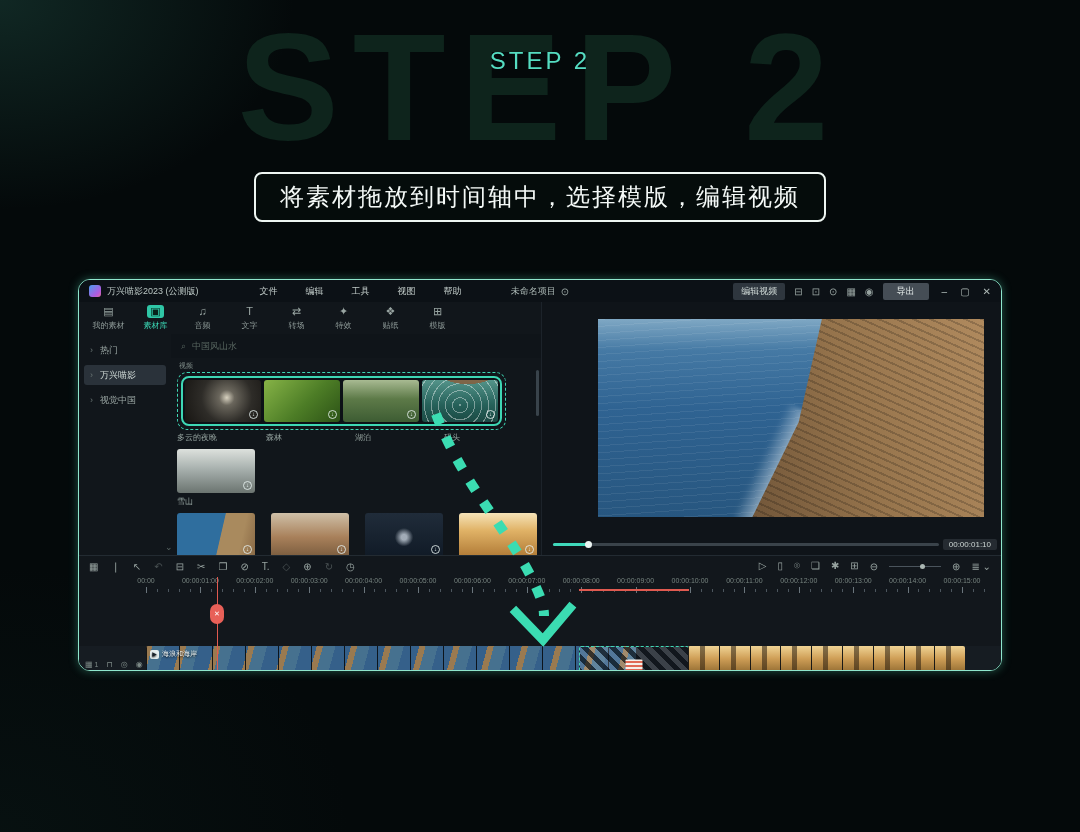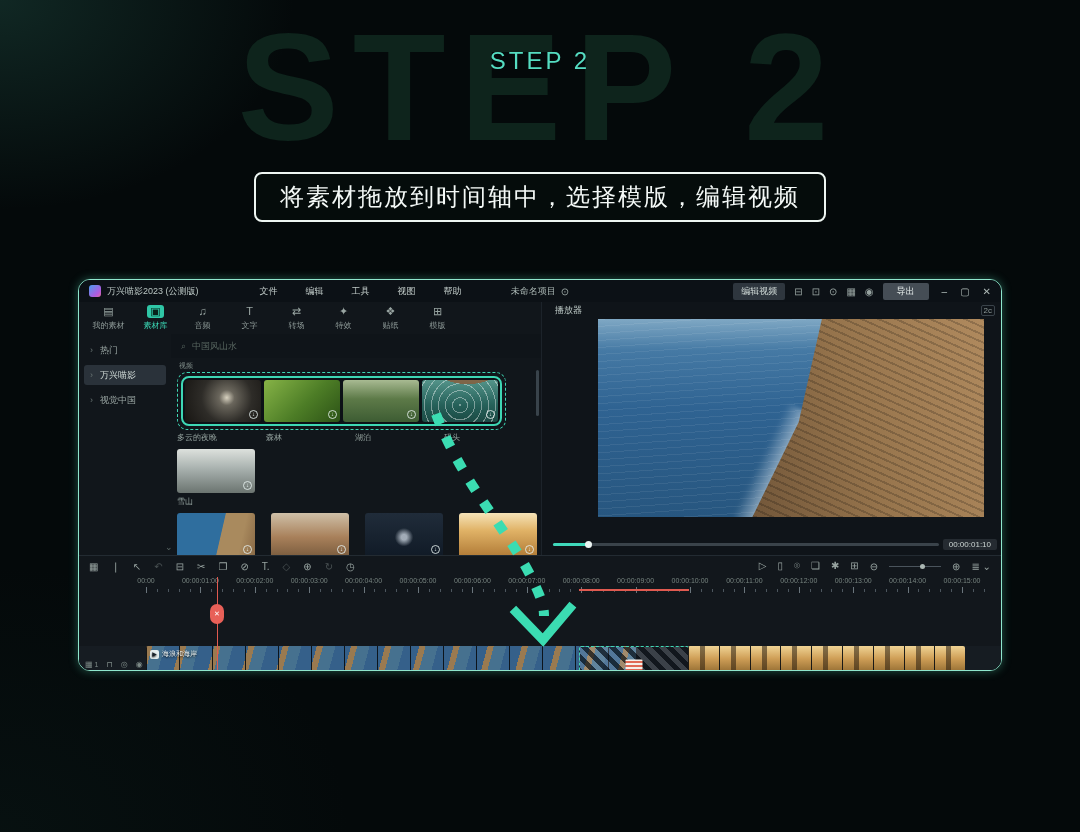--- a/index.html
+++ b/index.html
@@ -315,24 +315,20 @@
               </div>
             </div>
           
         </div>
         <div class="scrollbar"></div>
       </div>
       <div class="collapse">⌄</div>
     </div>
 
     <div class="preview">
-      <div class="pv-head">
-        <span>播放器</span>
-        <span class="pv-mode">2c</span>
-      </div>
       <div class="video">
         <div class="waves"></div>
         <div class="foam"></div>
         <div class="cliff"></div>
       </div>
       <div class="seek">
         <div class="prog"></div>
         <div class="knob"></div>
       </div>
       <div class="marks">{ }</div>

